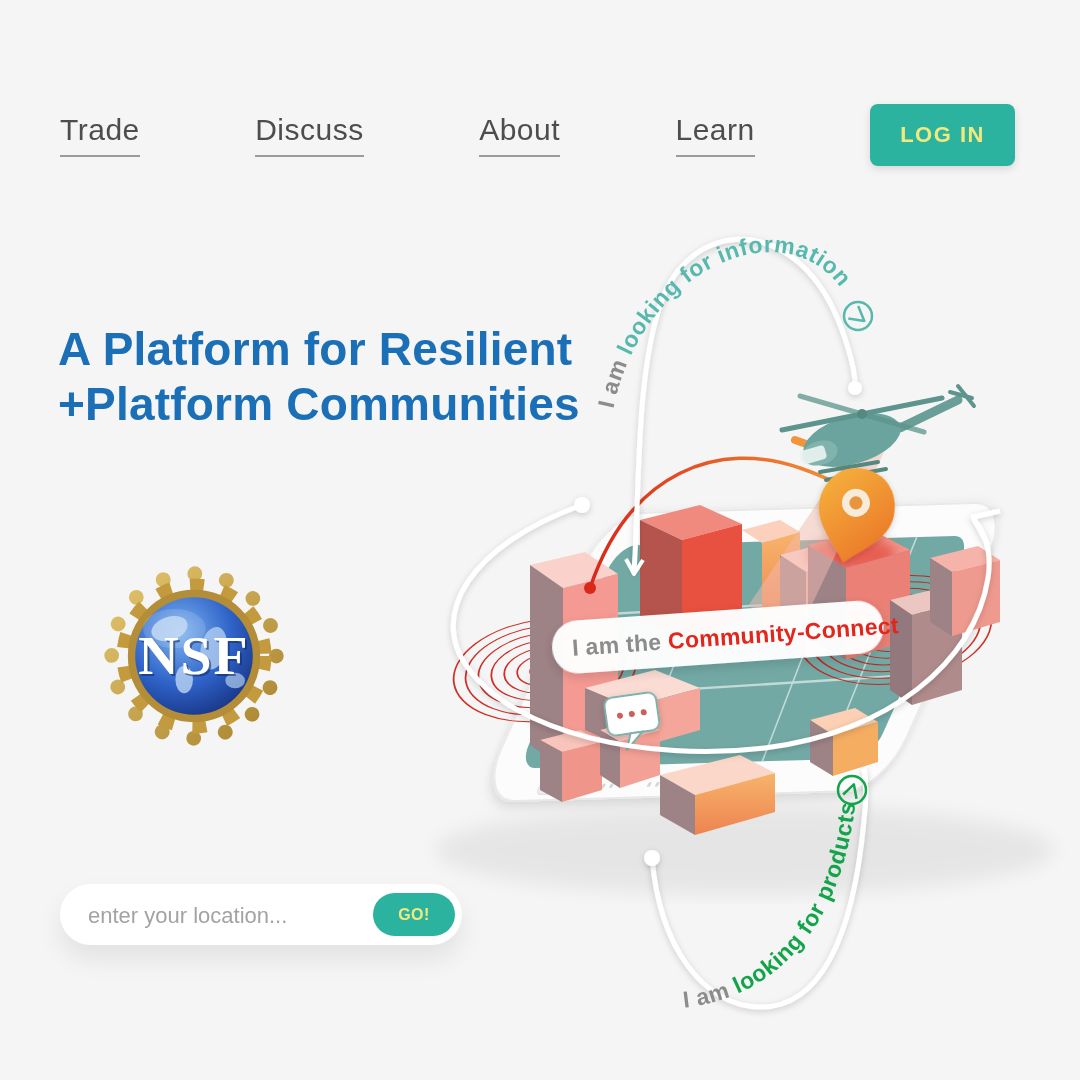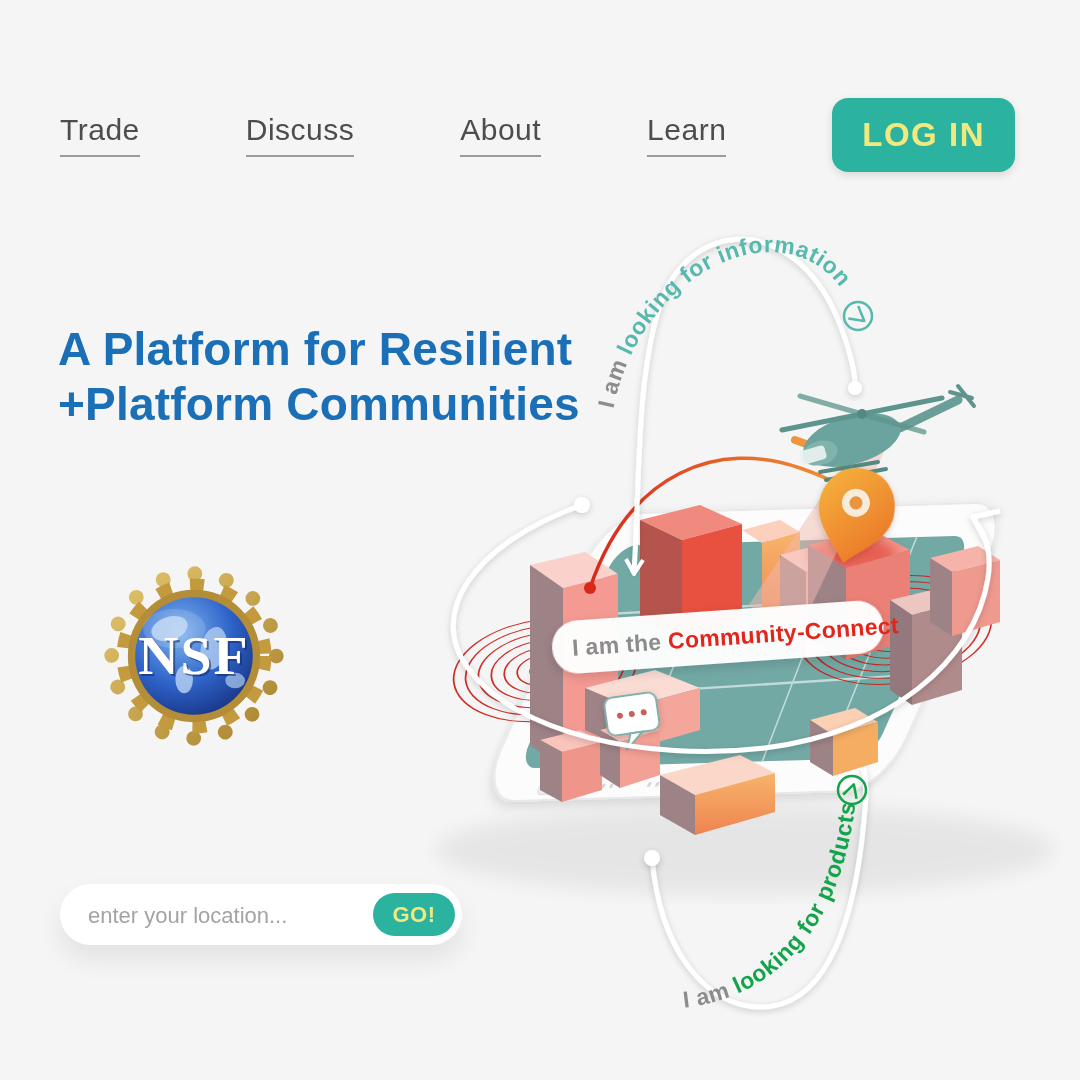--- a/index.html
+++ b/index.html
@@ -3,37 +3,37 @@
 <meta charset="utf-8">
 <style>
   html,body{margin:0;padding:0;background:#e9eae9;}
   .canvas{position:relative;width:1080px;height:1080px;background:#f4f5f4;overflow:hidden;
           font-family:"Liberation Sans",sans-serif;margin:0 auto;}
   
   .nav{position:absolute;left:60px;top:98px;width:955px;height:74px;
        display:flex;align-items:center;justify-content:space-between;}
   .nav-link{font-size:30px;color:#4d4d4d;text-decoration:none;cursor:pointer;
             border-bottom:2px solid #9b9b9b;padding-bottom:8px;letter-spacing:.5px;}
-  .login-btn{background:#2bb3a0;color:#f1e97e;font-weight:bold;font-size:33px;
-             letter-spacing:1.5px;border:none;border-radius:16px;padding:18px 30px;
+  .login-btn{background:#2bb3a0;color:#f1e97e;font-weight:bold;font-size:22px;
+             letter-spacing:1.5px;border:none;border-radius:8px;padding:18px 30px;
              cursor:pointer;box-shadow:0 3px 8px rgba(0,0,0,.12);}
   
   .headline{position:absolute;left:58px;top:322px;color:#1b6fb6;font-weight:bold;
             font-size:46px;line-height:55px;letter-spacing:.2px;}
   
   .nsf{position:absolute;left:96px;top:558px;width:196px;height:196px;}
   
   .search-wrap{position:absolute;left:60px;top:884px;width:402px;height:61px;
                background:#ffffff;border-radius:31px;box-shadow:0 14px 26px rgba(0,0,0,.08);}
   .search-wrap input{position:absolute;left:26px;top:0;height:100%;width:270px;border:none;
                outline:none;background:transparent;font-size:22px;color:#555;
                font-family:"Liberation Sans",sans-serif;}
   .search-wrap input::placeholder{color:#a3a3a3;}
   .go-btn{position:absolute;right:7px;top:9px;width:82px;height:43px;border-radius:22px;
-          background:#2bb3a0;color:#f1e97e;font-weight:bold;font-size:22px;border:none;
+          background:#2bb3a0;color:#f1e97e;font-weight:bold;font-size:16px;border:none;
           cursor:pointer;letter-spacing:.5px;}
   
   .illu{position:absolute;left:0;top:0;width:1080px;height:1080px;pointer-events:none;}
   .arc-text{font-size:23px;font-weight:bold;letter-spacing:.6px;}
   .t-gray{fill:#8c8c8c;}
   .t-teal{fill:#57b9ad;}
   .t-green{fill:#13a44b;}
   .pill-text{font-size:23px;font-weight:bold;letter-spacing:.3px;}
   .t-red{fill:#e3261c;}
   .nsf-text{font-family:"Liberation Serif",serif;font-weight:bold;font-size:57px;

